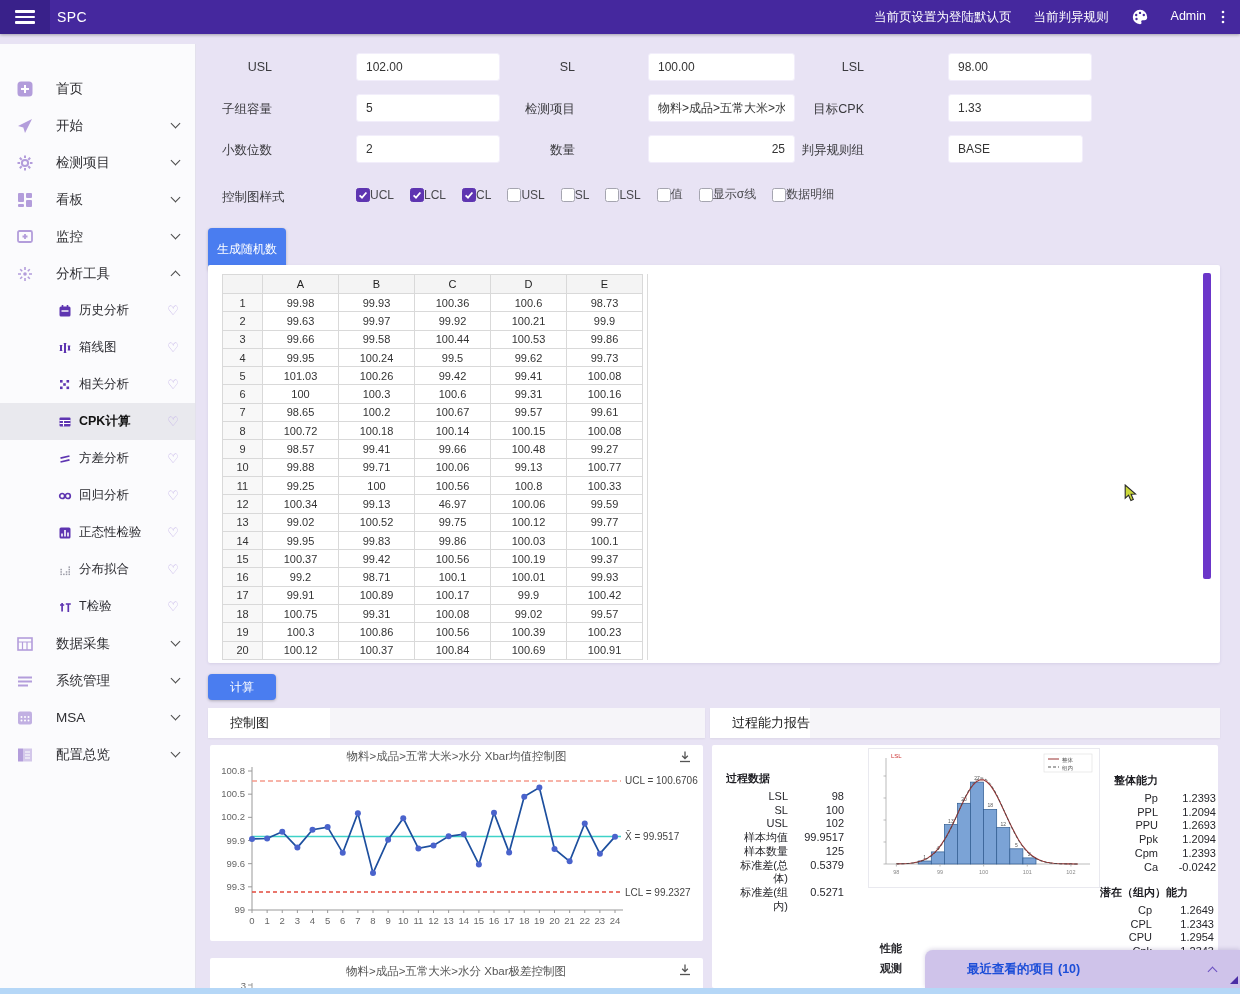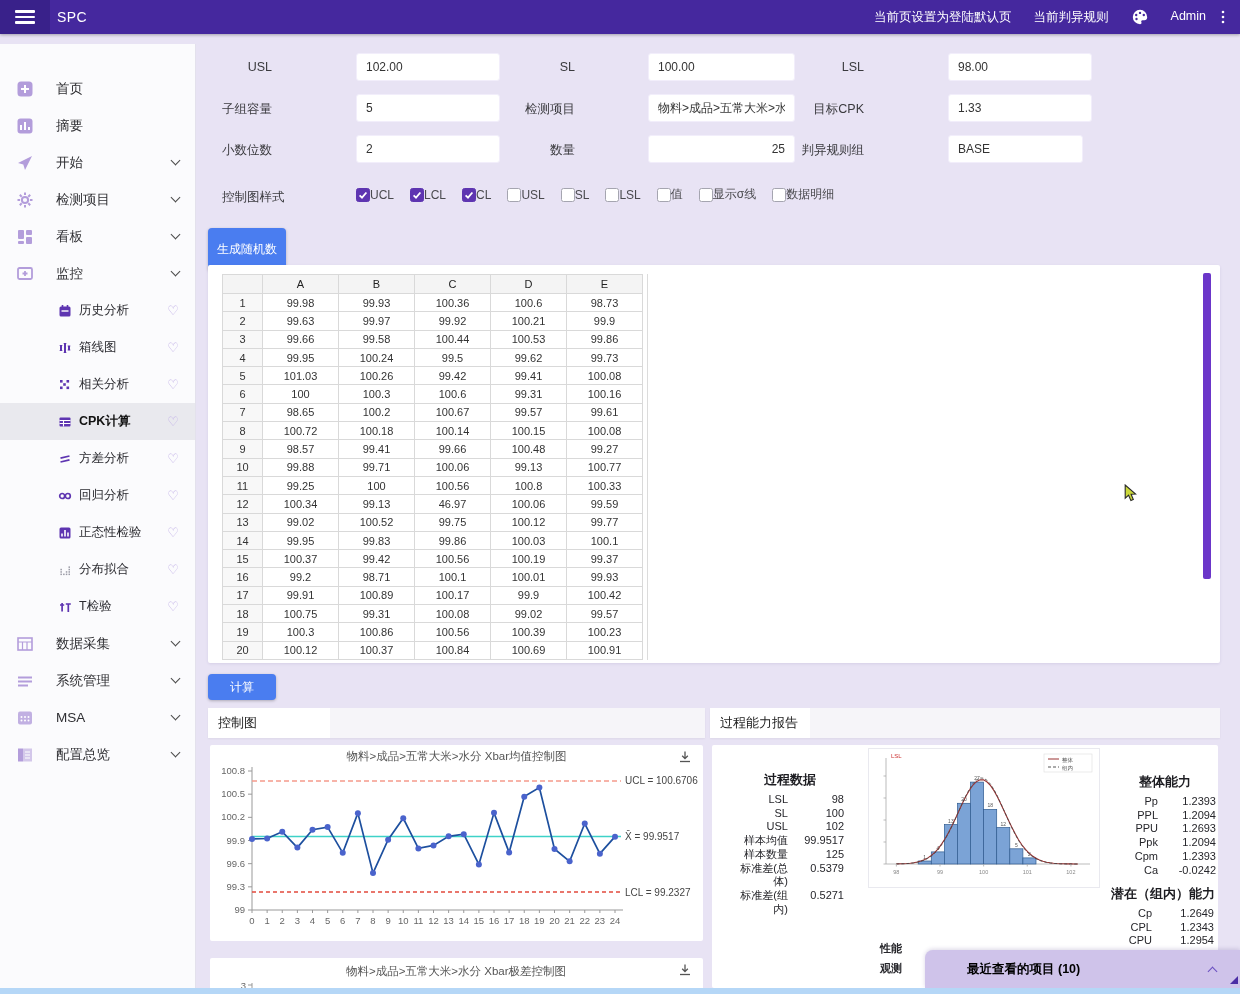--- a/index.html
+++ b/index.html
@@ -46,48 +46,48 @@
   .grid th{background:#f4f4f4;color:#222;height:19px}
   .grid td.num{background:#f8f8f8}
   .vline{position:absolute;left:439px;top:9px;width:1px;height:386px;background:#dcdcdc}
   .vthumb{position:absolute;left:995px;top:8px;width:8px;height:306px;background:#6b36c9;border-radius:2px;cursor:pointer}
 
   
   .panel{position:absolute}
   #panelControl{left:208px;top:708px;width:497px;height:286px}
   #panelCap{left:710px;top:708px;width:510px;height:286px}
   .phead{position:absolute;left:0;top:0;width:100%;height:30px;background:#f6f5f9;box-shadow:0 1px 2px rgba(0,0,0,.05)}
-  .ptab{position:absolute;left:0;top:0;height:30px;background:#fff;display:flex;align-items:center;padding-left:10px;font-size:13px;color:#222;cursor:pointer}
+  .ptab{position:absolute;left:0;top:0;height:30px;background:#fff;display:flex;align-items:center;padding-left:22px;font-size:13px;color:#222;cursor:pointer}
   #panelControl .ptab{width:122px}
   #panelCap .ptab{width:100px}
   .wbox{position:absolute;background:#fff;border-radius:2px}
   #xbarBox{left:2px;top:37px;width:493px;height:196px}
   #rangeBox{left:2px;top:250px;width:493px;height:36px}
   #capBox{left:2px;top:37px;width:506px;height:243px;overflow:hidden}
 
   
-  .stat-title{font-weight:bold;font-size:13px;color:#1d1d22;text-align:center;margin-bottom:4px}
+  .stat-title{font-weight:bold;font-size:11px;color:#1d1d22;margin-bottom:4px}
   .stat-row{display:flex;font-size:11px;color:#26262b;line-height:13.7px}
   .stat-row .sl{text-align:right}
   .stat-row .sv{text-align:right}
   #procstats{position:absolute;left:14px;top:26px;width:128px}
   #procstats .sl{width:62px}
   #procstats .sv{width:56px}
   #histWrap{position:absolute;left:156px;top:3px;width:232px;height:140px}
   #overall{position:absolute;left:402px;top:28px;width:102px}
   #overall .sl{width:44px}
   #overall .sv{width:58px}
   #within{position:absolute;left:388px;top:140px;width:126px}
   #within .sl{width:52px}
   #within .sv{width:62px}
   .plabel{position:absolute;font-size:11px;font-weight:bold;color:#26262b}
 
   
   .recent{position:absolute;left:925px;top:950px;width:315px;height:38px;background:#cfc3ea;border-radius:8px 0 0 0;z-index:30;display:flex;align-items:center;box-shadow:0 -1px 4px rgba(60,40,120,.18);cursor:pointer}
-  .recent .rlabel{margin-left:42px;font-size:12.5px;font-weight:bold;color:#000000}
+  .recent .rlabel{margin-left:42px;font-size:12.5px;font-weight:bold;color:#1d4ed8}
   .recent .rchev{margin-left:auto;margin-right:24px;width:7px;height:7px;border-right:1.6px solid #6a4fc1;border-bottom:1.6px solid #6a4fc1;transform:rotate(-135deg);margin-top:4px}
   .rcorner{position:absolute;right:2px;bottom:4px;width:0;height:0;border-left:8px solid transparent;border-bottom:8px solid #4b2da5}
 
   .bluebar{position:absolute;left:0;top:988px;width:1240px;height:6px;background:#b5d7f7;z-index:40}
   .cursor{position:absolute;left:1124px;top:484px;z-index:50;pointer-events:none}
 </style>
 </head>
 <body>
 
 <div class="navbar">
@@ -132,29 +132,20 @@
         <svg width="18" height="18" viewBox="0 0 18 18">
           <rect x="1.5" y="1.5" width="15" height="15" rx="3.5" fill="#b39ddb"></rect>
           <path d="M9 5v8M5 9h8" stroke="#fff" stroke-width="2"></path>
         </svg>
       </span>
       <span class="lbl">首页</span>
     </div>
     <div class="side-item">
       <span class="sicon">
         <svg width="18" height="18" viewBox="0 0 18 18">
-          <rect x="1.5" y="1.5" width="15" height="15" rx="3" fill="#b39ddb"></rect>
-          <path d="M5 13V8M9 13V5M13 13v-3" stroke="#fff" stroke-width="2"></path>
-        </svg>
-      </span>
-      <span class="lbl">摘要</span>
-    </div>
-    <div class="side-item">
-      <span class="sicon">
-        <svg width="18" height="18" viewBox="0 0 18 18">
           <path d="M2 9 L16 2 L9 16 L7.3 10.6 Z" fill="#b39ddb"></path>
         </svg>
       </span>
       <span class="lbl">开始</span>
       <span class="chev"></span>
     </div>
     <div class="side-item">
       <span class="sicon">
         <svg width="18" height="18" viewBox="0 0 18 18">
           <g stroke="#b39ddb" stroke-width="2">
@@ -182,20 +173,32 @@
     </div>
     <div class="side-item">
       <span class="sicon">
         <svg width="18" height="18" viewBox="0 0 18 18">
           <rect x="2" y="3" width="14" height="11" rx="1.5" fill="none" stroke="#b39ddb" stroke-width="1.8"></rect>
           <path d="M9 6v5M6.5 8.5h5" stroke="#b39ddb" stroke-width="1.8"></path>
         </svg>
       </span>
       <span class="lbl">监控</span>
       <span class="chev"></span>
+    </div>
+    <div class="side-item">
+      <span class="sicon">
+        <svg width="18" height="18" viewBox="0 0 18 18">
+          <g stroke="#b39ddb" stroke-width="1.6">
+            <path d="M9 2v3M9 13v3M2 9h3M13 9h3M4.2 4.2l2 2M11.8 11.8l2 2M13.8 4.2l-2 2M6.2 11.8l-2 2"></path>
+          </g>
+          <circle cx="9" cy="9" r="1.8" fill="#b39ddb"></circle>
+        </svg>
+      </span>
+      <span class="lbl">分析工具</span>
+      <span class="chev up"></span>
     </div>
     <div class="side-sub">
       <span class="subicon">
         <svg width="14" height="14" viewBox="0 0 14 14">
           <rect x="1.5" y="2.5" width="11" height="10" rx="1.5" fill="#5e35b1"></rect>
           <path d="M4.5 1v3M9.5 1v3" stroke="#5e35b1" stroke-width="1.6"></path>
           <path d="M3.5 7h7" stroke="#fff" stroke-width="1.4"></path>
         </svg>
       </span>
       <span class="lbl">历史分析</span>

